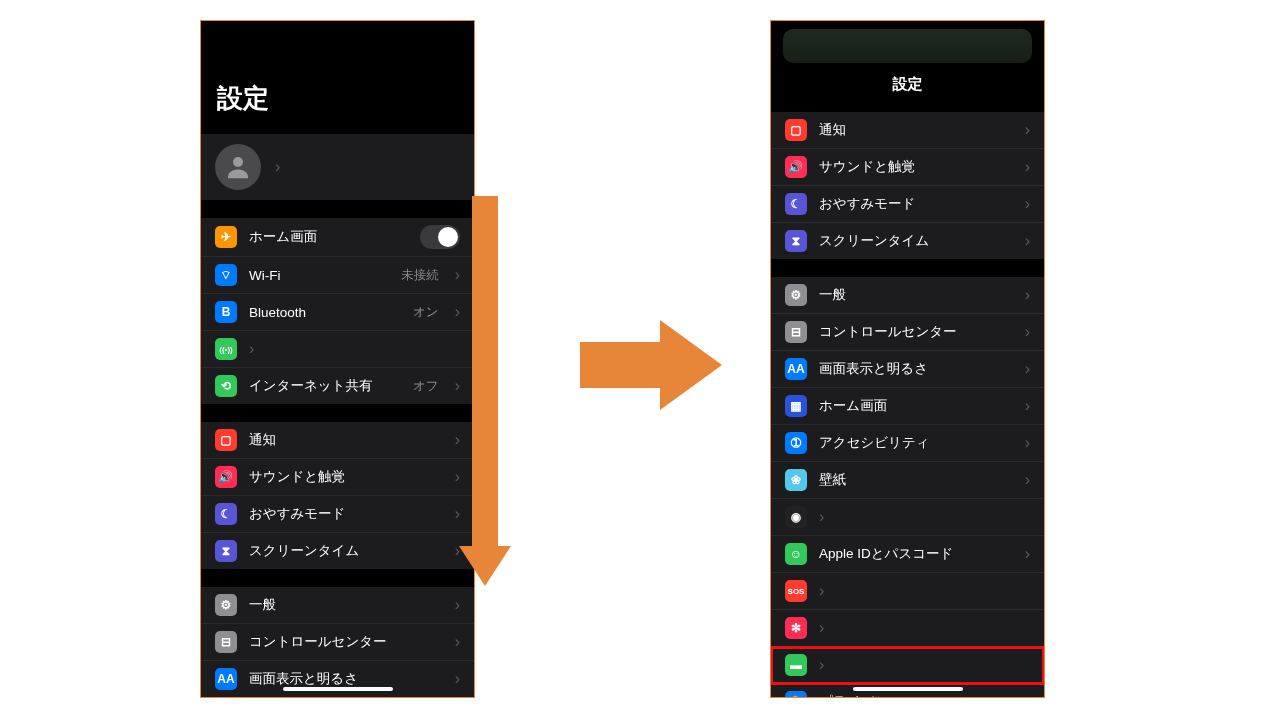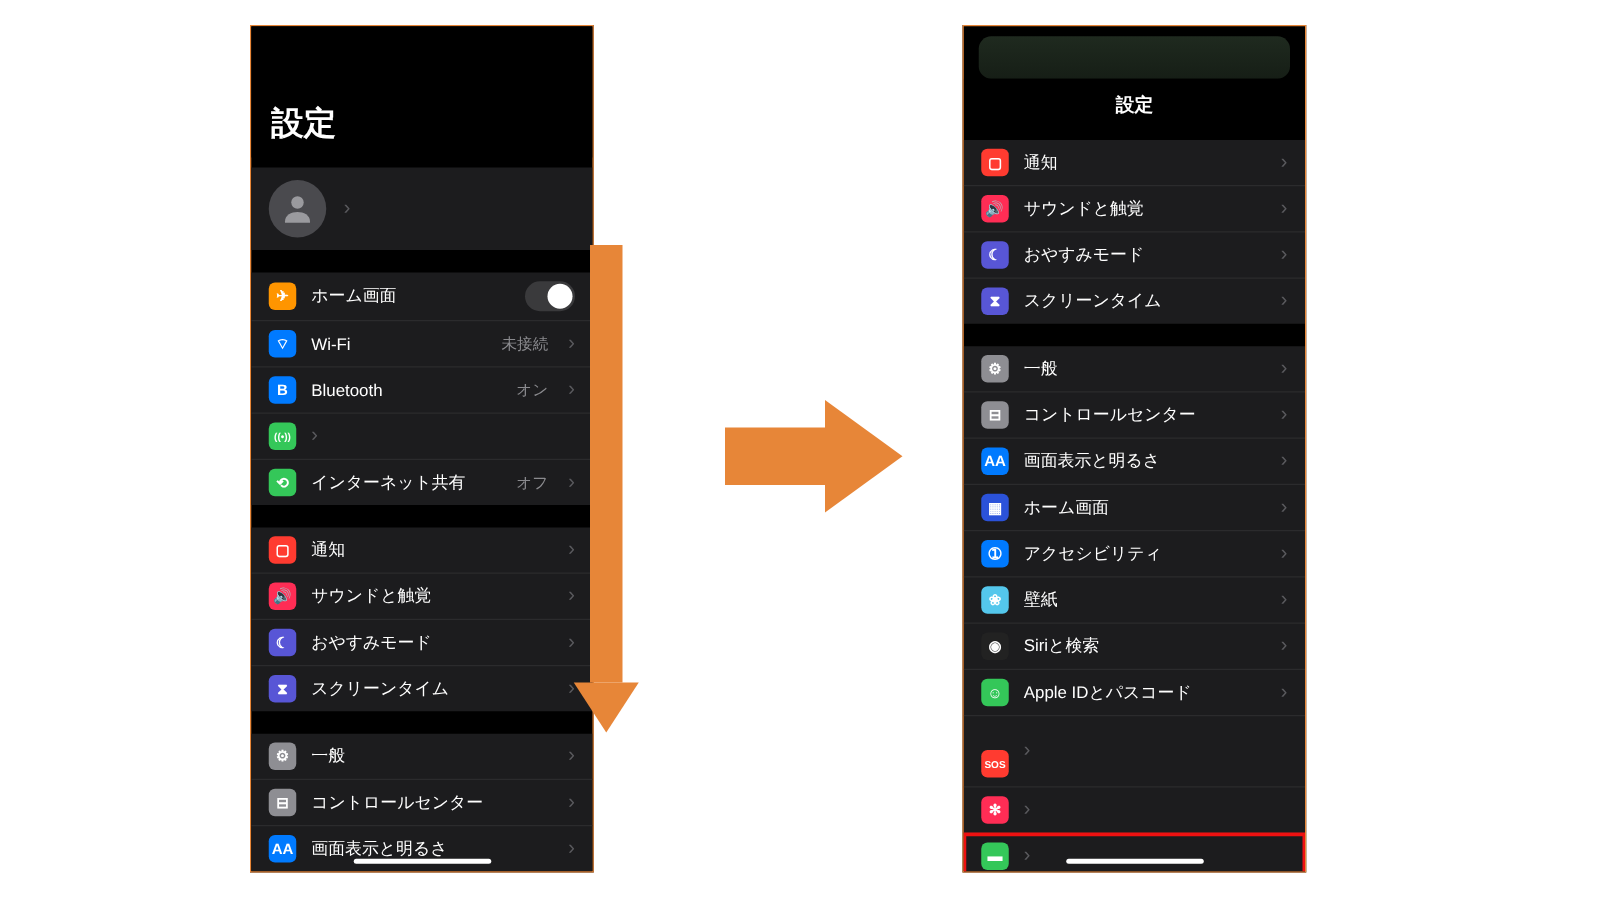--- a/index.html
+++ b/index.html
@@ -293,32 +293,31 @@
         <div class="icon" style="background: rgb(84, 199, 236);">
           <span class="glyph" style="font-size: 12px;">❀</span>
         </div>
         <span class="label">壁紙</span>
         <span class="chev">›</span>
       </div>
       <div class="row">
         <div class="icon" style="background: rgb(34, 34, 34);">
           <span class="glyph" style="font-size: 12px;">◉</span>
         </div>
-        <span class="label">Siriと検索</span>
         <span class="chev">›</span>
       </div>
       <div class="row">
         <div class="icon" style="background: rgb(52, 199, 89);">
           <span class="glyph" style="font-size: 12px;">☺</span>
         </div>
         <span class="label">Apple IDとパスコード</span>
         <span class="chev">›</span>
       </div>
       <div class="row">
-        <div class="icon" style="background: rgb(255, 59, 48); margin-top: 20px;">
+        <div class="icon" style="background: rgb(255, 59, 48);">
           <span class="glyph" style="font-size: 8px;">SOS</span>
         </div>
         <span class="chev">›</span>
       </div>
       <div class="row">
         <div class="icon" style="background: rgb(255, 45, 85);">
           <span class="glyph" style="font-size: 12px;">✻</span>
         </div>
         <span class="chev">›</span>
       </div>

